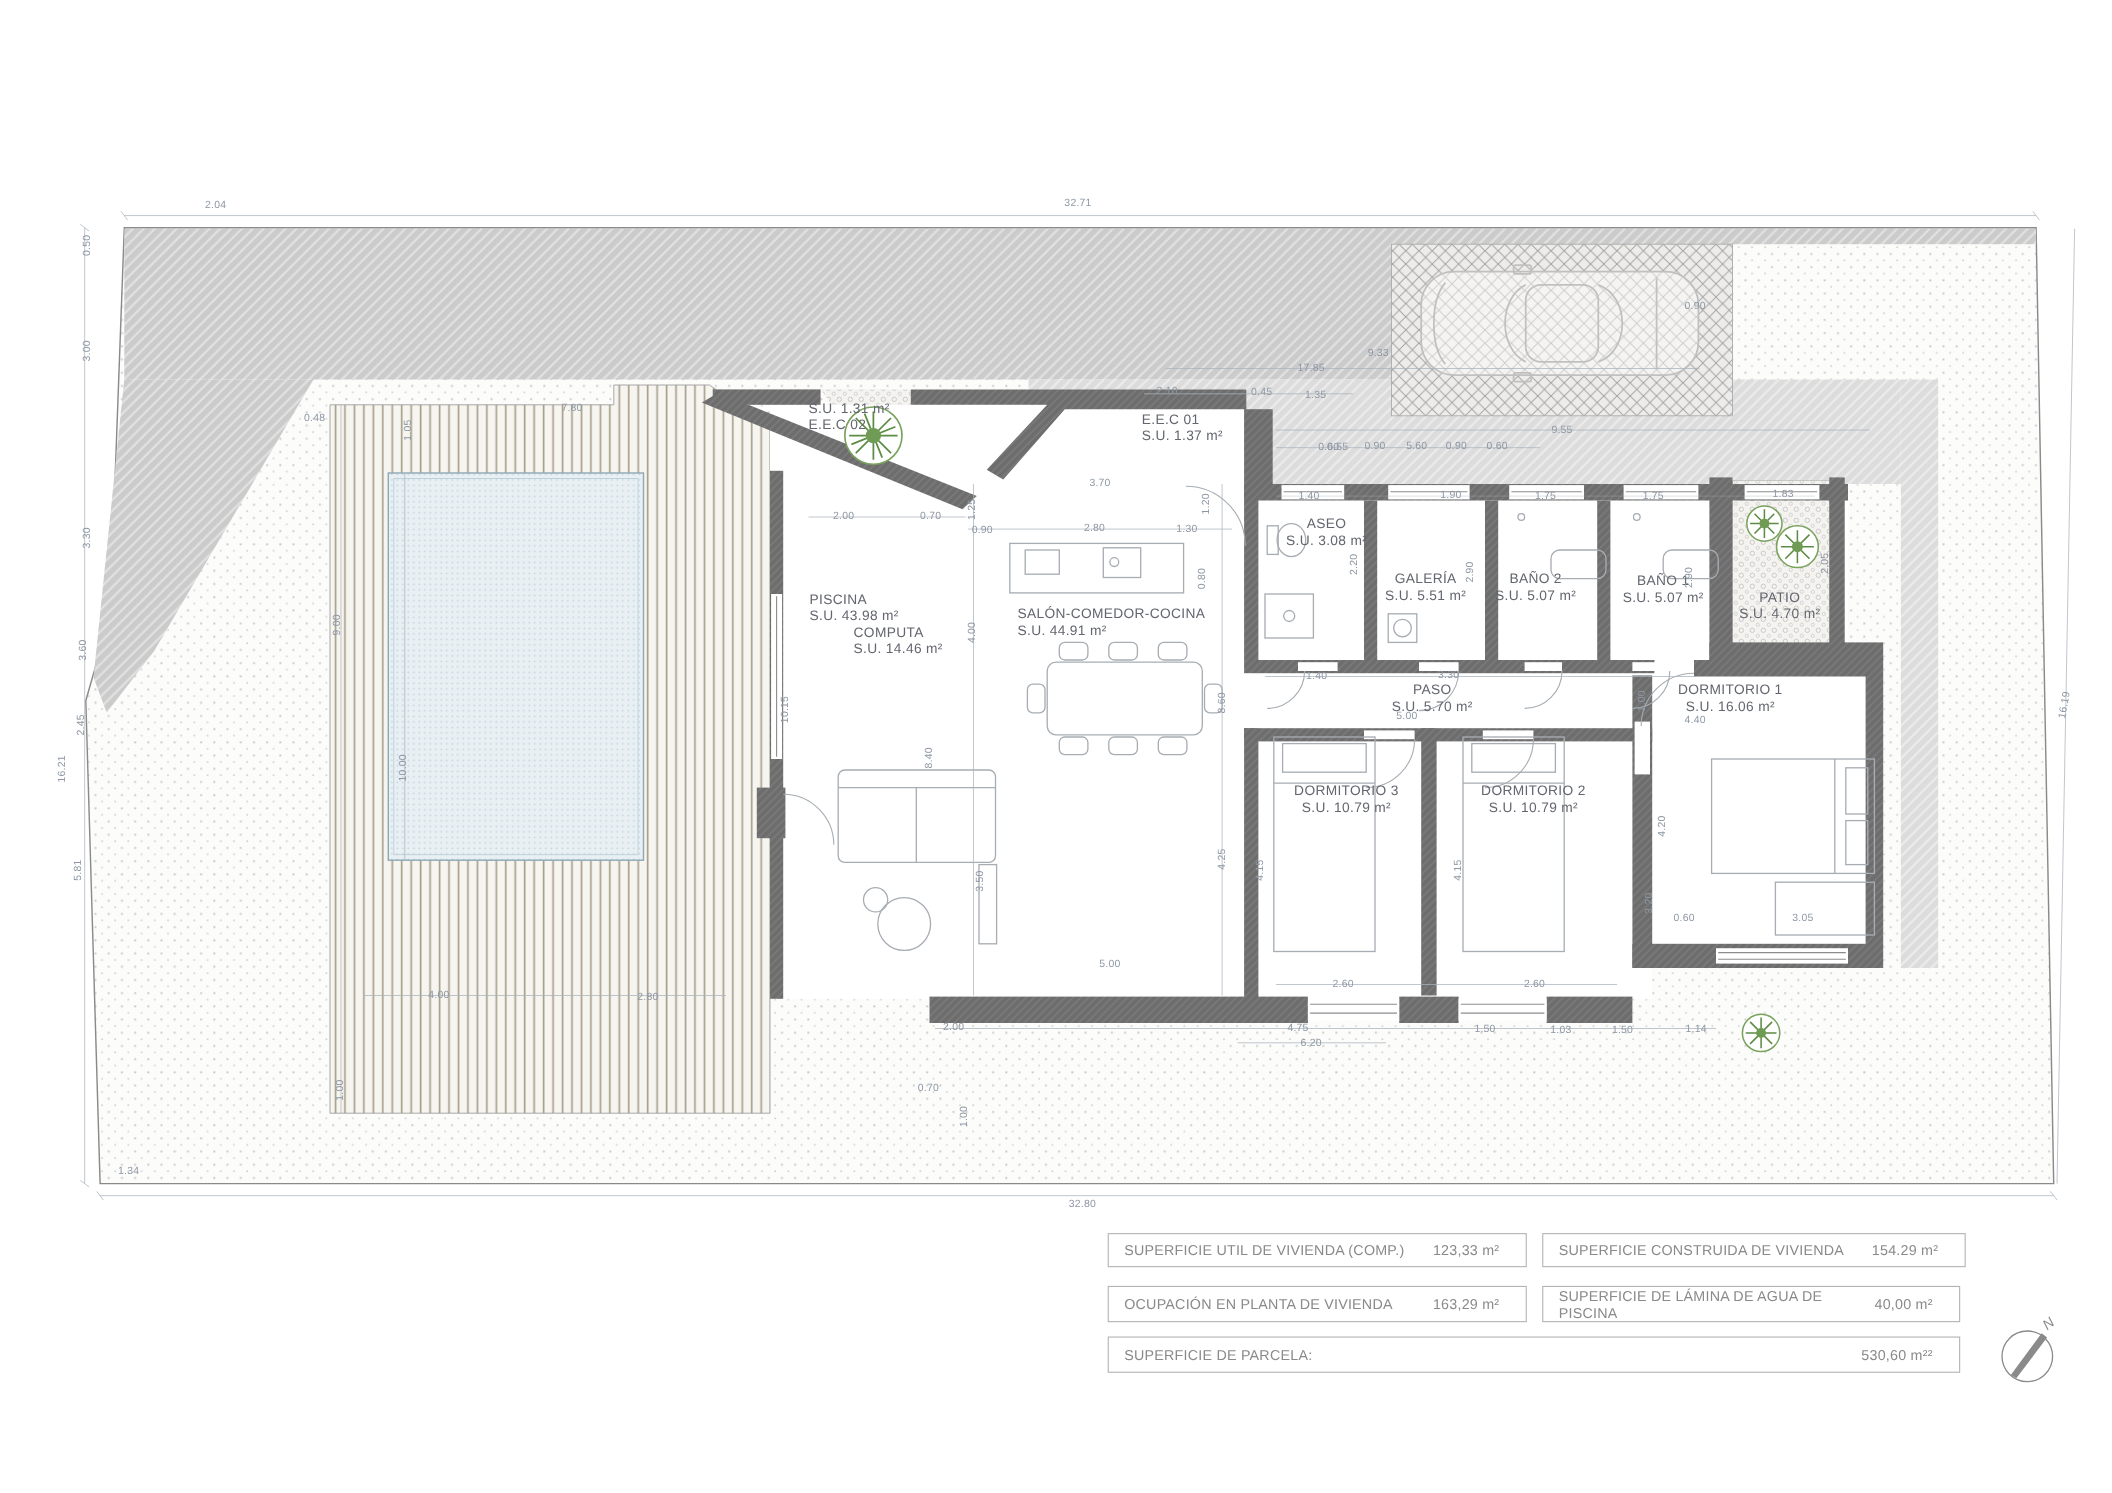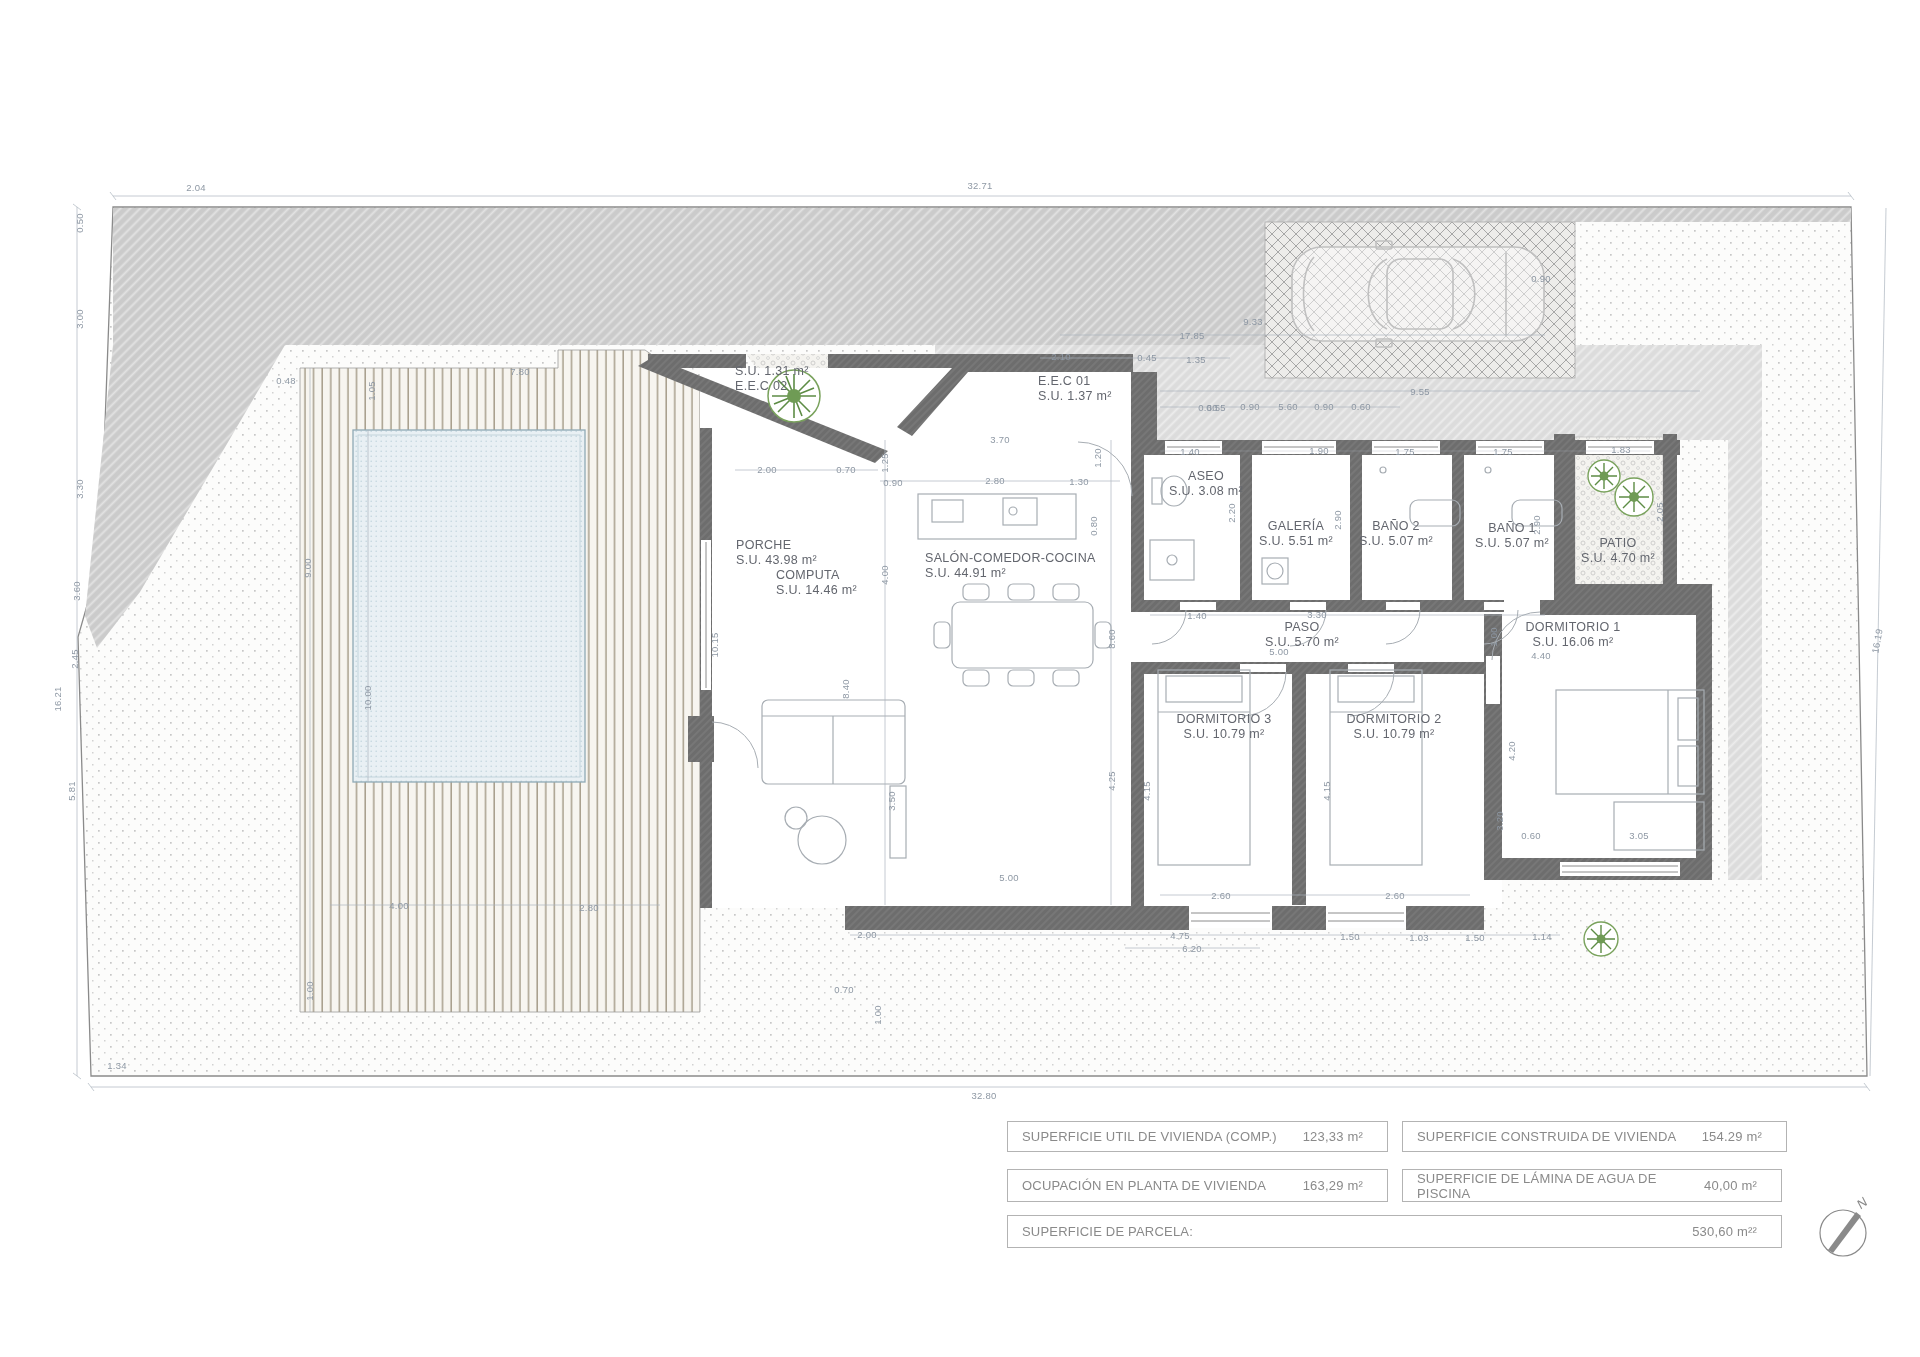--- a/index.html
+++ b/index.html
@@ -278,21 +278,21 @@
   </g>
 
   <g>
     <circle cx="1843" cy="1233" r="23" fill="none" stroke="#8a8a8a" stroke-width="1.2"></circle>
     <polygon points="1828,1250 1856,1212 1861,1216 1833,1253" fill="#8a8a8a"></polygon>
   </g>
 </svg>
 
 <div id="room-labels">
       <div class="room-label left" style="left: 736px; top: 538px;">
-        <div>PORCHE</div>
+        <div>PISCINA</div>
         <div>S.U. 43.98 m²</div>
       </div>
       <div class="room-label left" style="left: 736px; top: 568px; margin-left: 40px;">
         <div>COMPUTA</div>
         <div>S.U. 14.46 m²</div>
       </div>
       <div class="room-label left" style="left: 925px; top: 551px;">
         <div>SALÓN-COMEDOR-COCINA</div>
         <div>S.U. 44.91 m²</div>
       </div>

